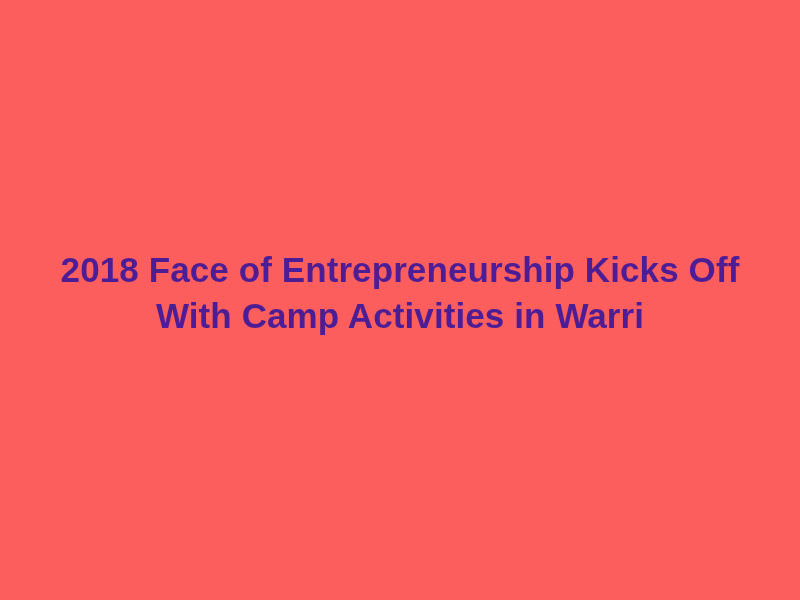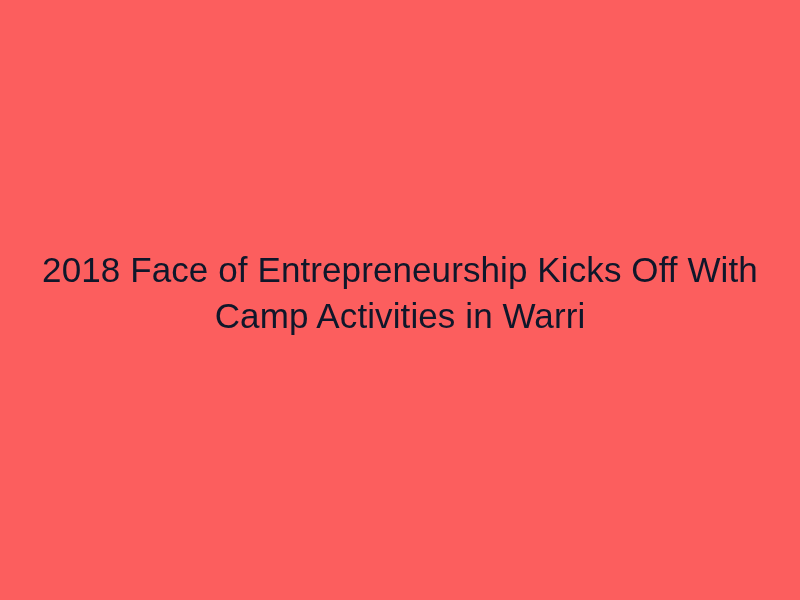--- a/index.html
+++ b/index.html
@@ -34,24 +34,24 @@
     left: 0;
     right: 0;
     top: 247px;
     padding: 0 34px;
     box-sizing: border-box;
     text-align: center;
   }
 
   .headline-title {
     margin: 0;
-    color: #0f172a;
+    color: #4c1d95;
     font-family: "Liberation Sans", sans-serif;
     font-size: 35px;
-    font-weight: 400;
+    font-weight: 700;
     line-height: 46px;
     letter-spacing: 0.1px;
     text-align: center;
     word-wrap: break-word;
     -webkit-font-smoothing: antialiased;
   }
 </style>
 </head>
 <body>
 

